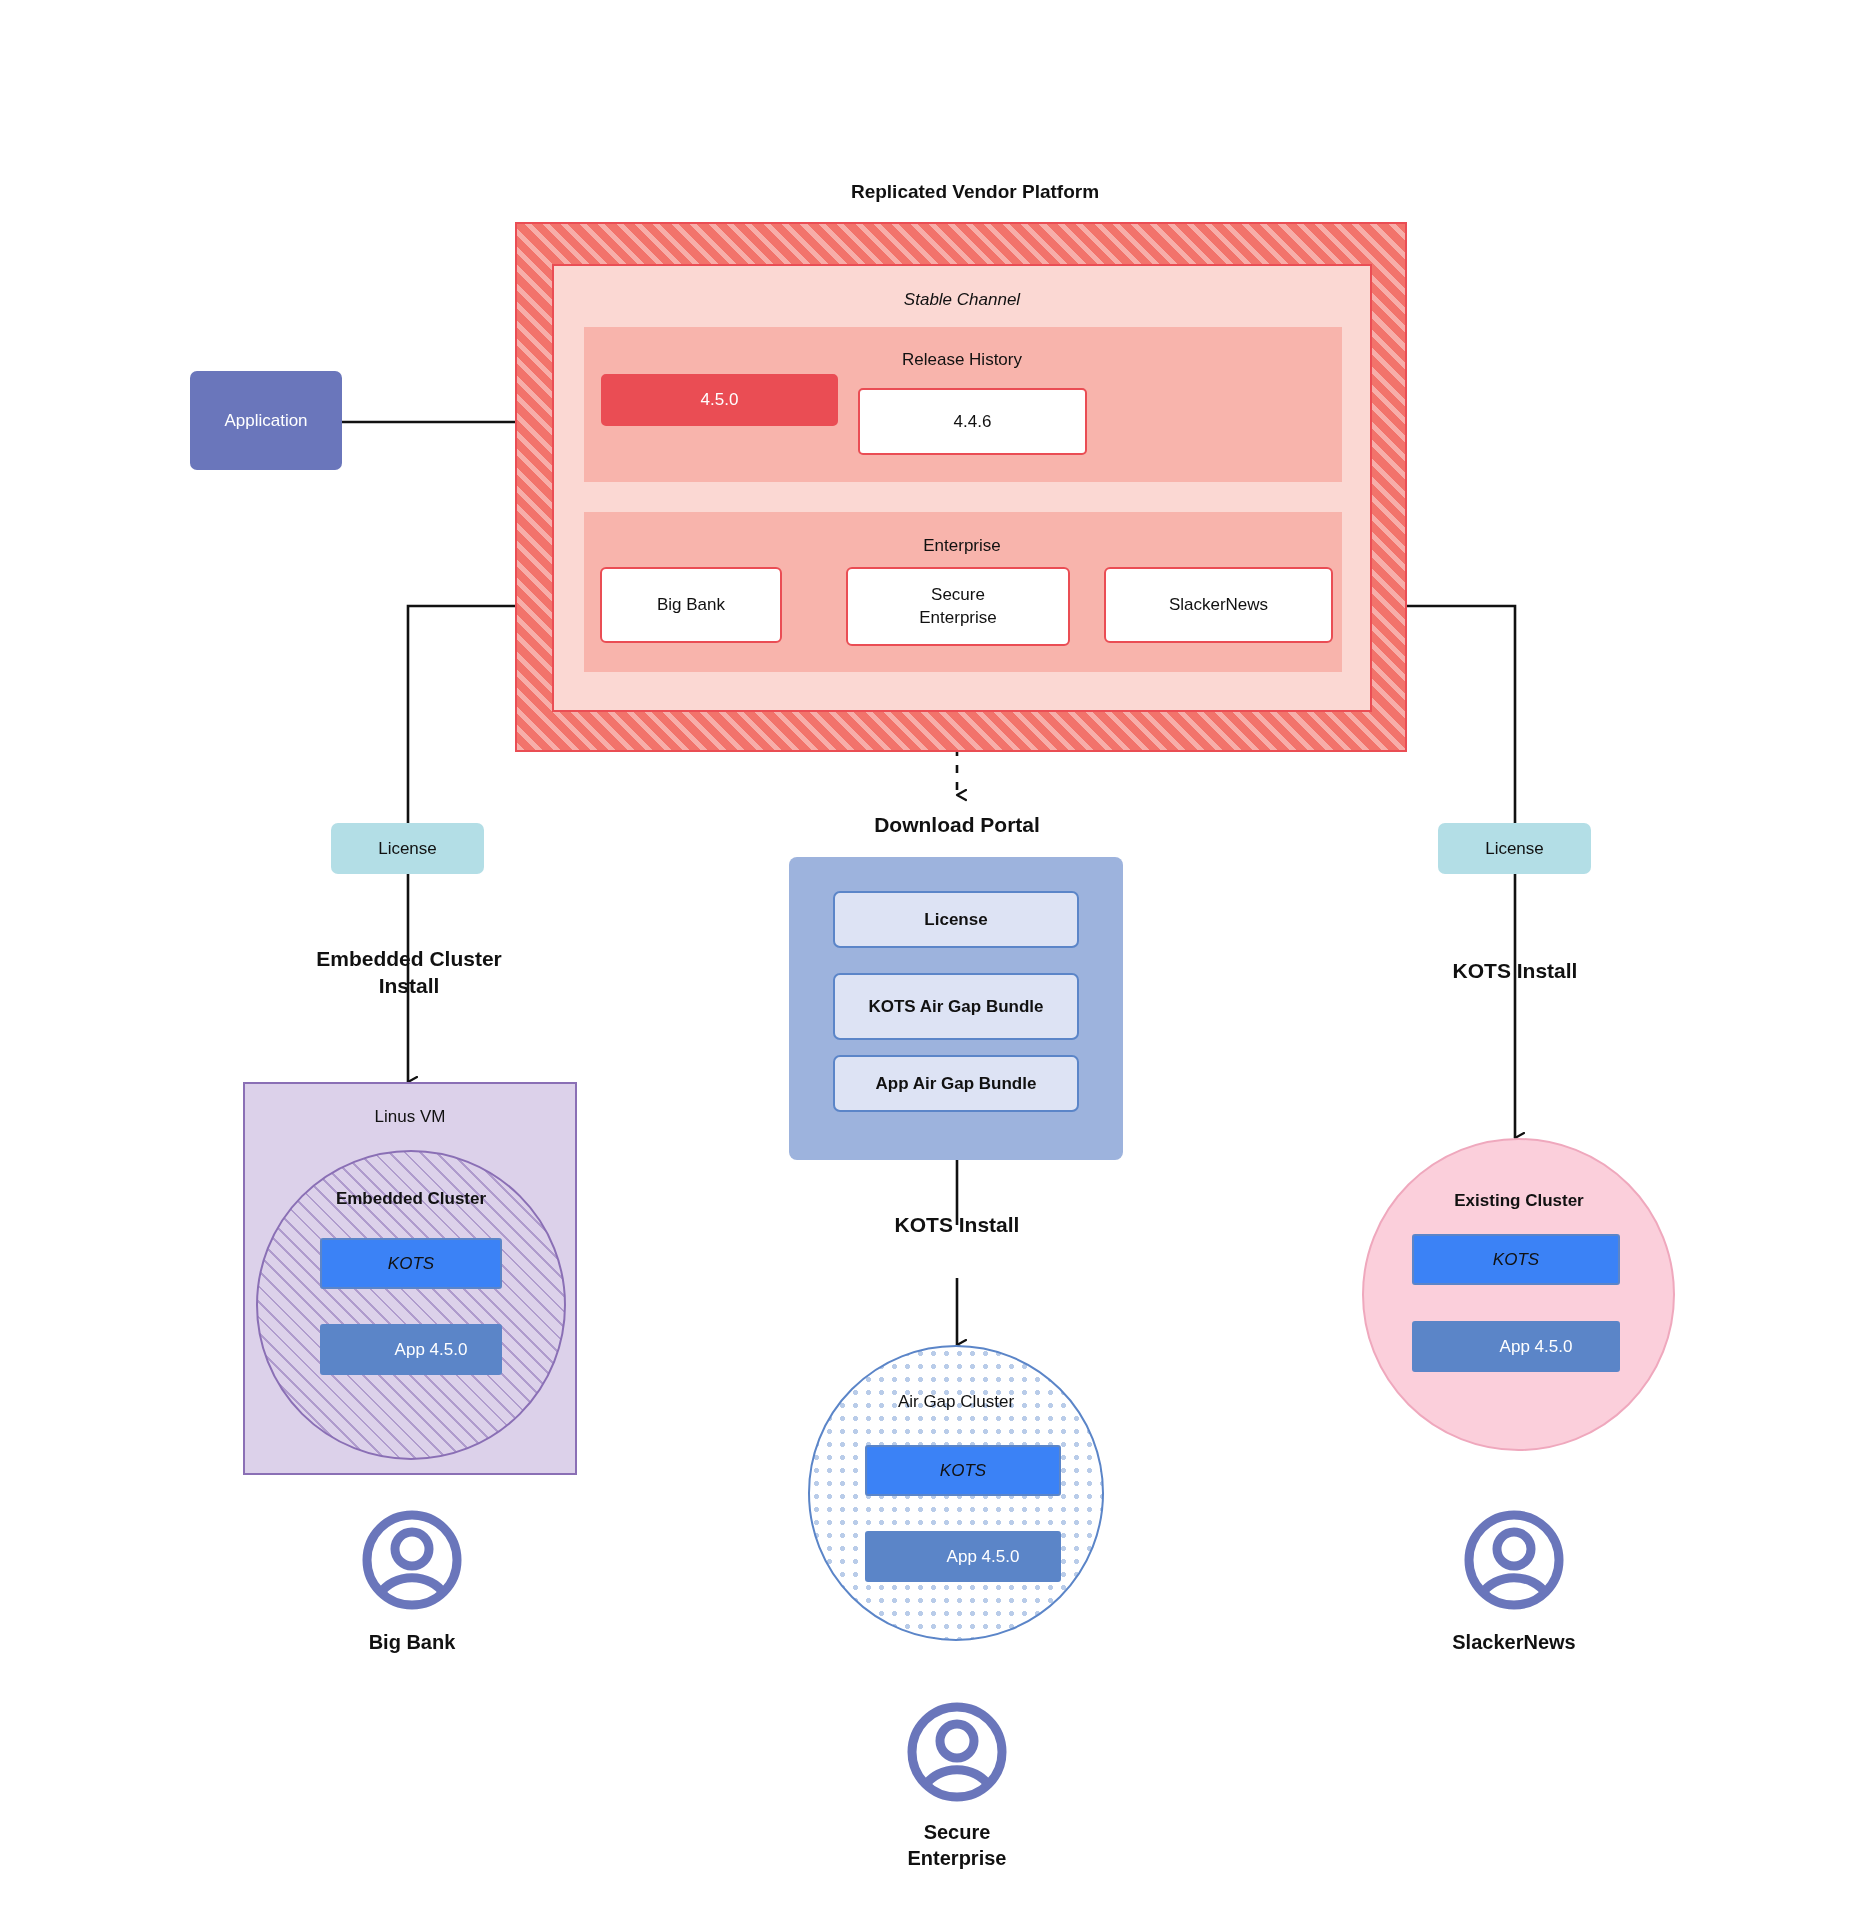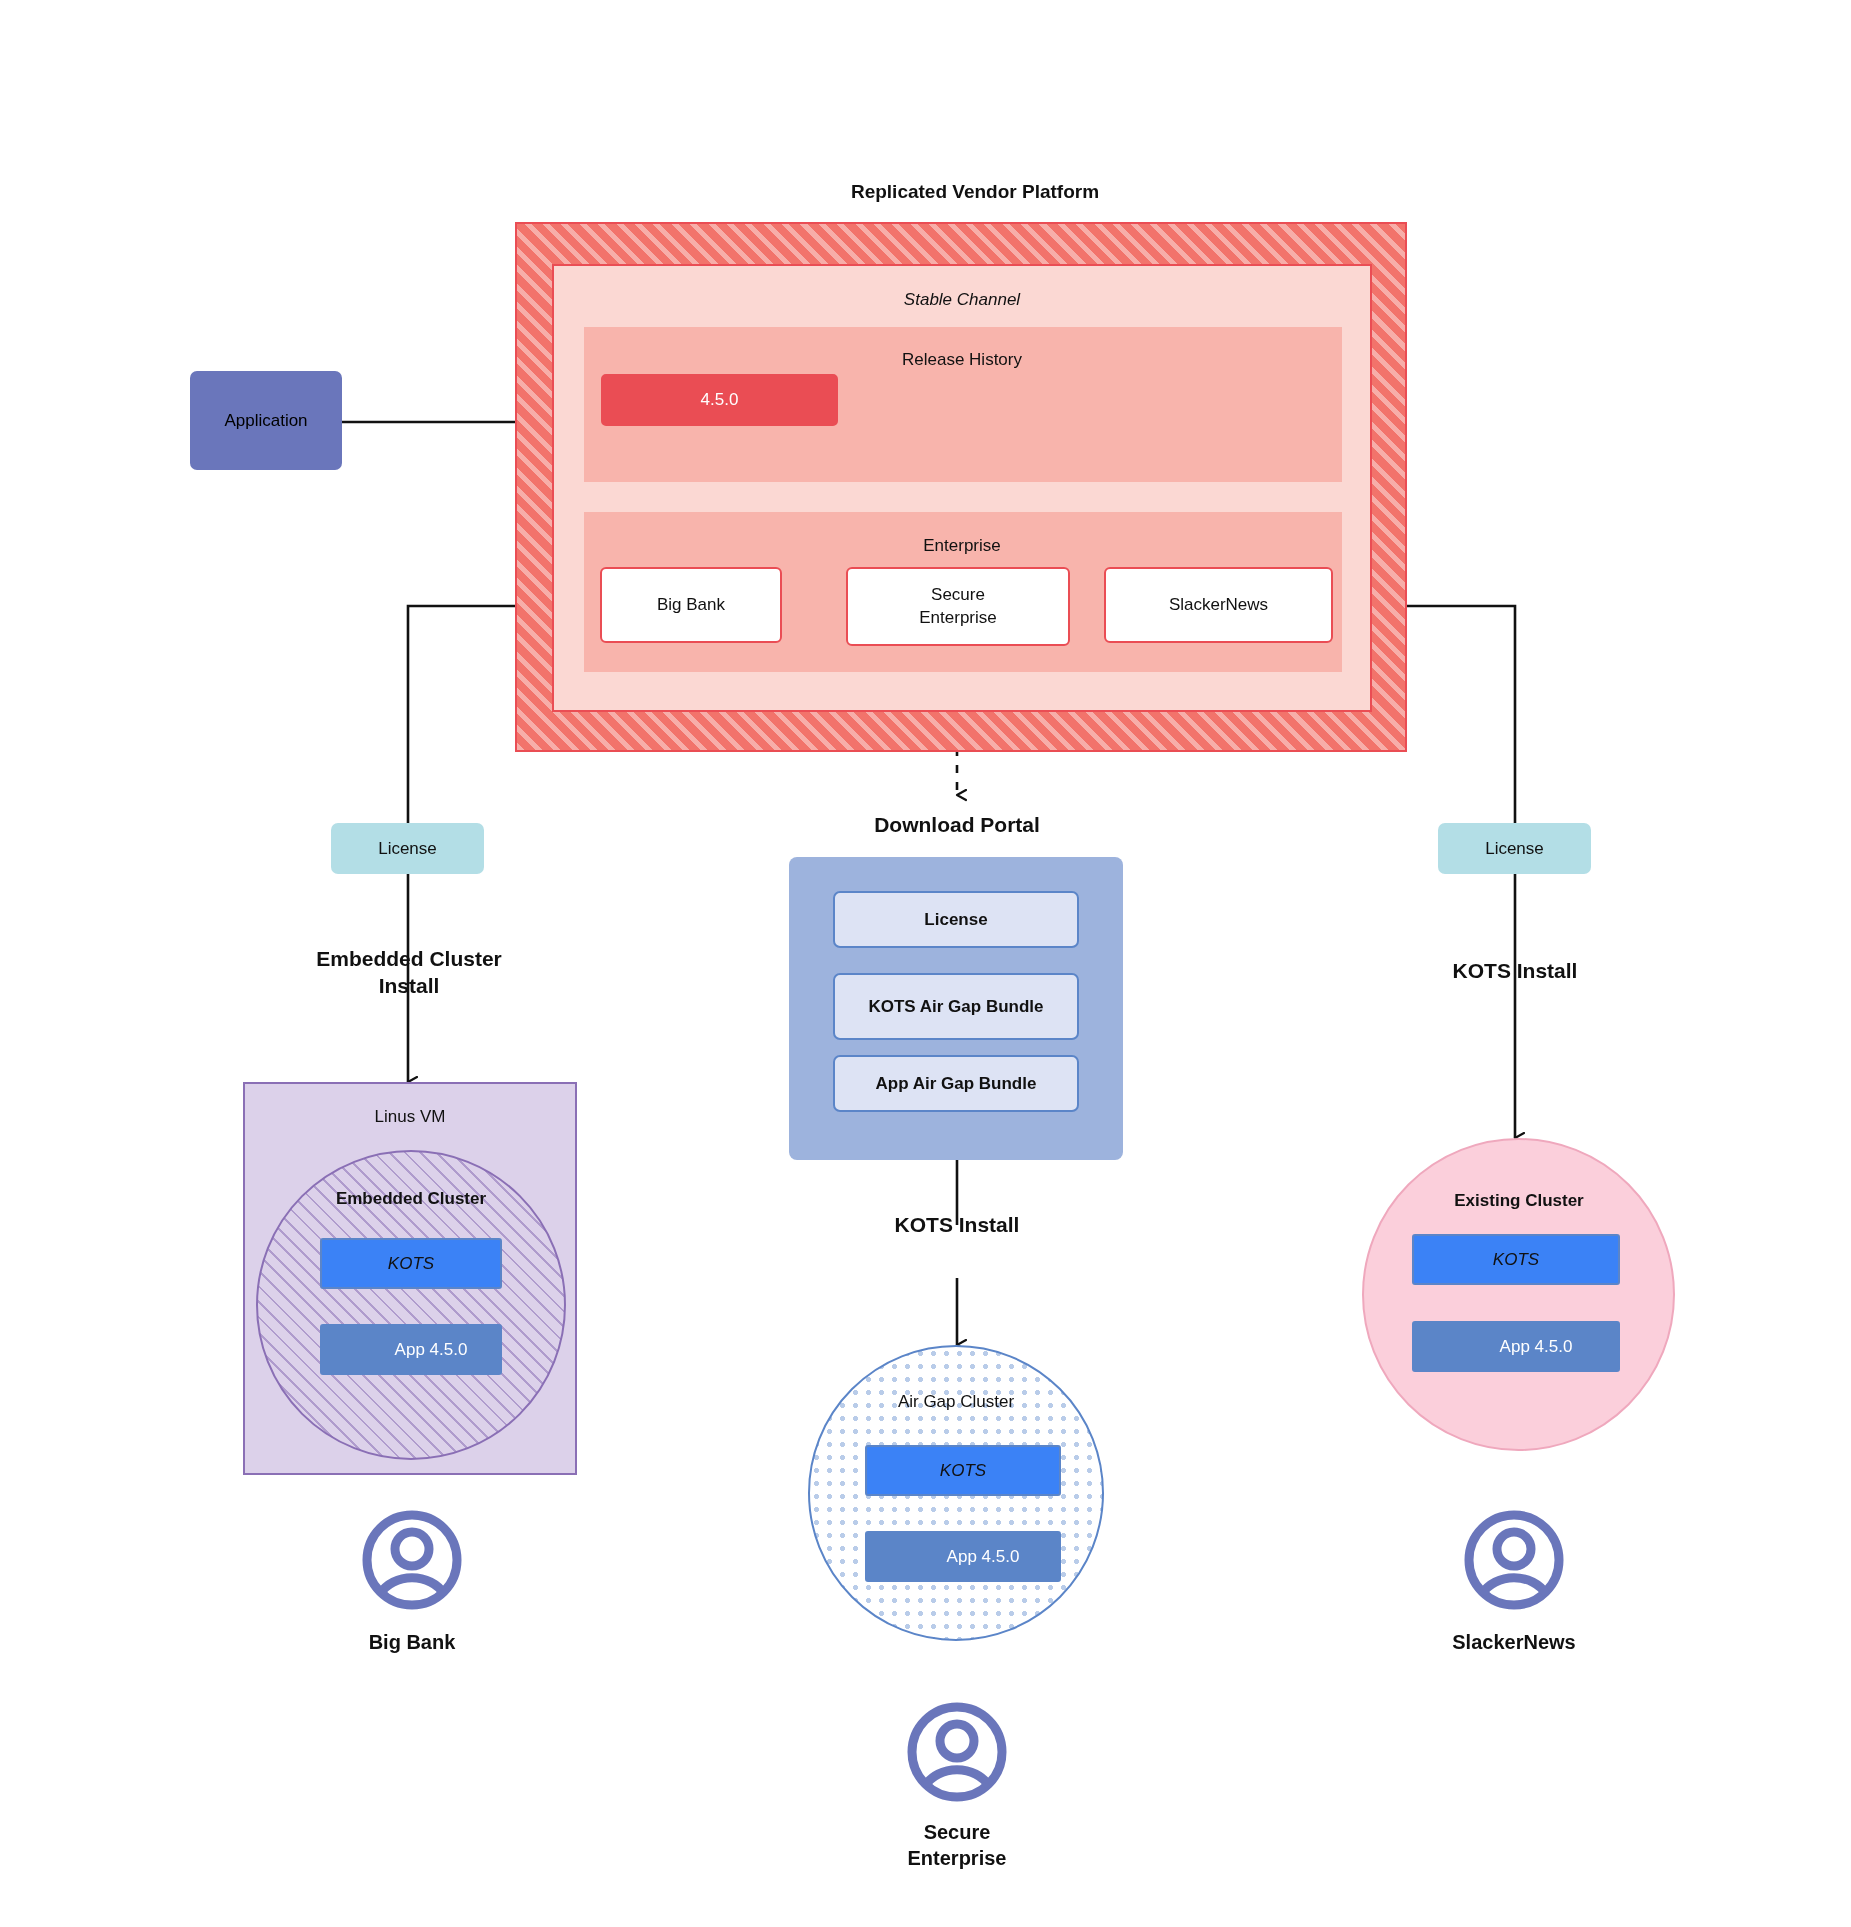--- a/index.html
+++ b/index.html
@@ -66,21 +66,21 @@
     font-size:17px;
     line-height:1.3;
     white-space:pre-line;
   }
 
   
   .appbox{
     position:absolute;
     background:#6a76bb;
     border-radius:7px;
-    color:#000000;
+    color:#ffffff;
     display:flex;align-items:center;justify-content:center;
     font-size:17px;
     box-sizing:border-box;
   }
 
   
   .licpill{
     position:absolute;
     background:#b3dee6;
     border-radius:7px;
@@ -210,20 +210,21 @@
   <div class="appbox" style="left:190px;top:371px;width:152px;height:99px;">Application</div>
 
   <div class="rvp-outer" style="left:515px;top:222px;width:892px;height:530px;"></div>
 
   <div class="chan" style="left:552px;top:264px;width:820px;height:448px;"></div>
   <div class="lbl t-section" style="left:712px;top:289px;width:500px;font-style:italic;">Stable Channel</div>
 
   <div class="subpanel" style="left:584px;top:327px;width:758px;height:155px;"></div>
   <div class="lbl t-section" style="left:712px;top:349px;width:500px;">Release History</div>
   <div class="relbox cur" style="left:601px;top:364px;width:237px;height:52px;margin-top:10px;">4.5.0</div>
+  <div class="relbox old" style="left:858px;top:388px;width:229px;height:67px;">4.4.6</div>
 
   <div class="subpanel" style="left:584px;top:512px;width:758px;height:160px;"></div>
   <div class="lbl t-section" style="left:712px;top:535px;width:500px;">Enterprise</div>
   <div class="custbox" style="left:600px;top:567px;width:182px;height:76px;">Big Bank</div>
   <div class="custbox" style="left:846px;top:567px;width:224px;height:79px;">Secure
 Enterprise</div>
   <div class="custbox" style="left:1104px;top:567px;width:229px;height:76px;">SlackerNews</div>
 
   <div class="licpill" style="left:331px;top:823px;width:153px;height:51px;">License</div>
   <div class="lbl t-big" style="left:259px;top:946px;width:300px;">Embedded Cluster

